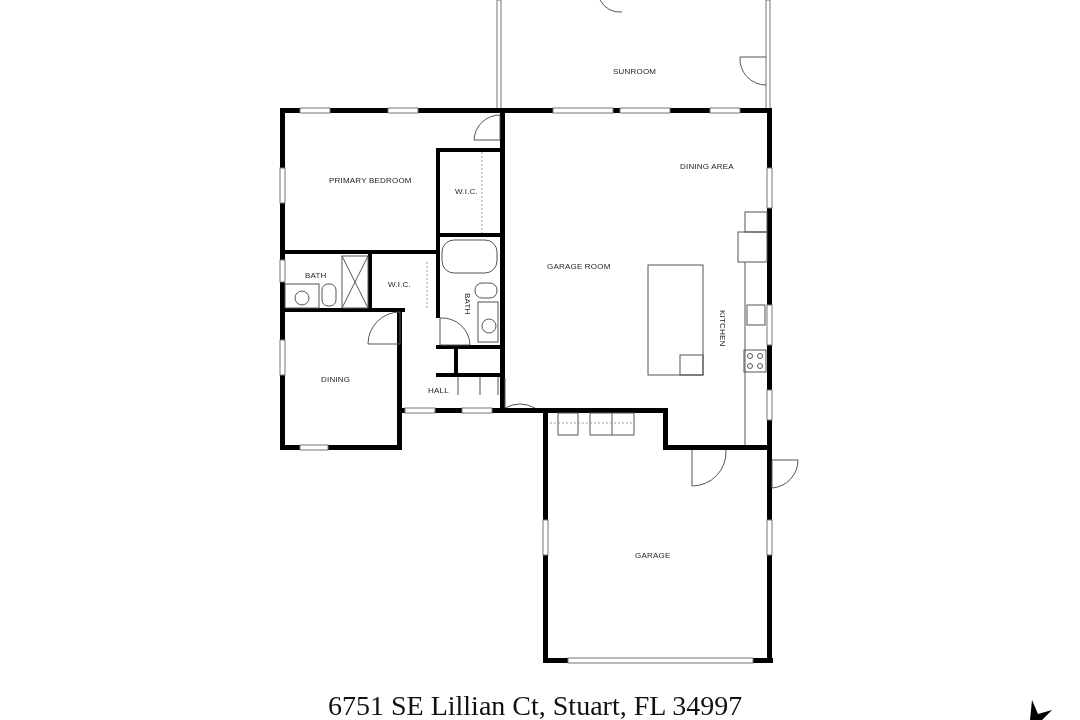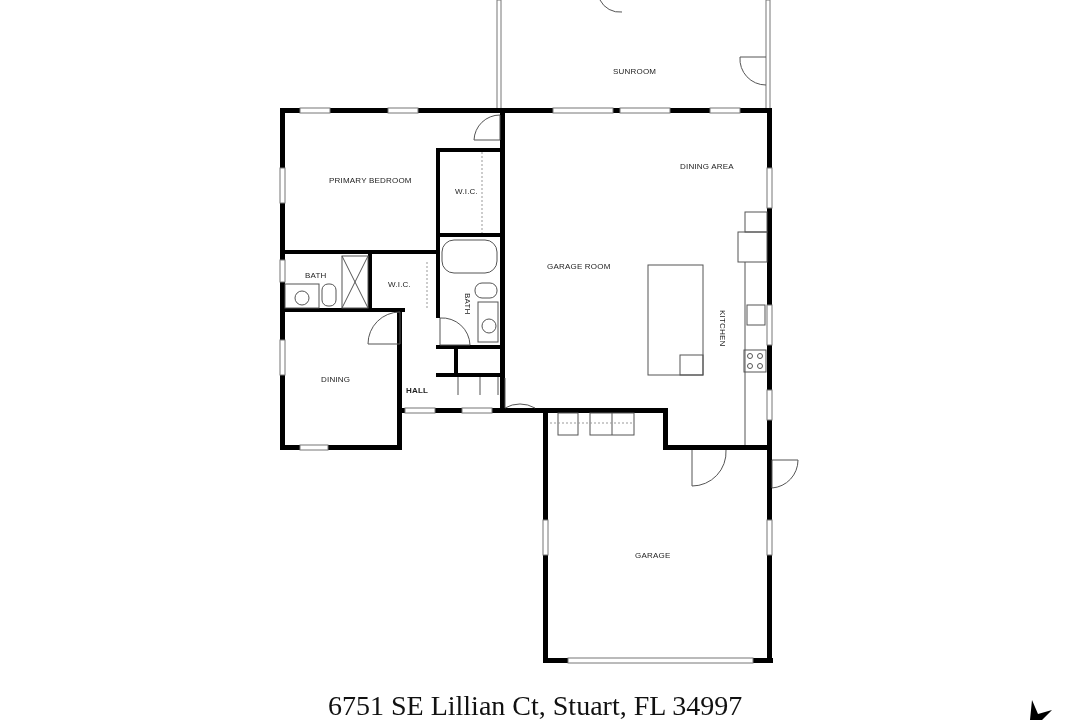--- a/index.html
+++ b/index.html
@@ -128,20 +128,20 @@
 <div class="lbl" style="left:613px; top:43px;margin-top:24px;">SUNROOM</div>
 <div class="lbl" style="left:329px; top:176px;">PRIMARY BEDROOM</div>
 <div class="lbl" style="left:455px; top:187px;">W.I.C.</div>
 <div class="lbl" style="left:388px; top:280px;">W.I.C.</div>
 <div class="lbl" style="left:305px; top:271px;">BATH</div>
 <div class="lbl vert" style="left:472px; top:293px;">BATH</div>
 <div class="lbl" style="left:680px; top:162px;text-align:center;">DINING AREA</div>
 <div class="lbl" style="left:547px; top:262px;">GARAGE ROOM</div>
 <div class="lbl vert" style="left:727px; top:310px;">KITCHEN</div>
 <div class="lbl" style="left:321px; top:375px;">DINING</div>
-<div class="lbl" style="left:406px; top:386px;font-weight:bold;">HALL</div>
+<div class="lbl" style="left:428px; top:386px;">HALL</div>
 <div class="lbl" style="left:635px; top:551px;">GARAGE</div>
 
 <div class="address">6751 SE Lillian Ct, Stuart, FL 34997</div>
 
 <svg class="compass" width="30" height="20">
   <path d="M4,0 L10,14 L24,10 L14,20 L2,20 Z" fill="#000"></path>
 </svg>
 
 </body></html>

